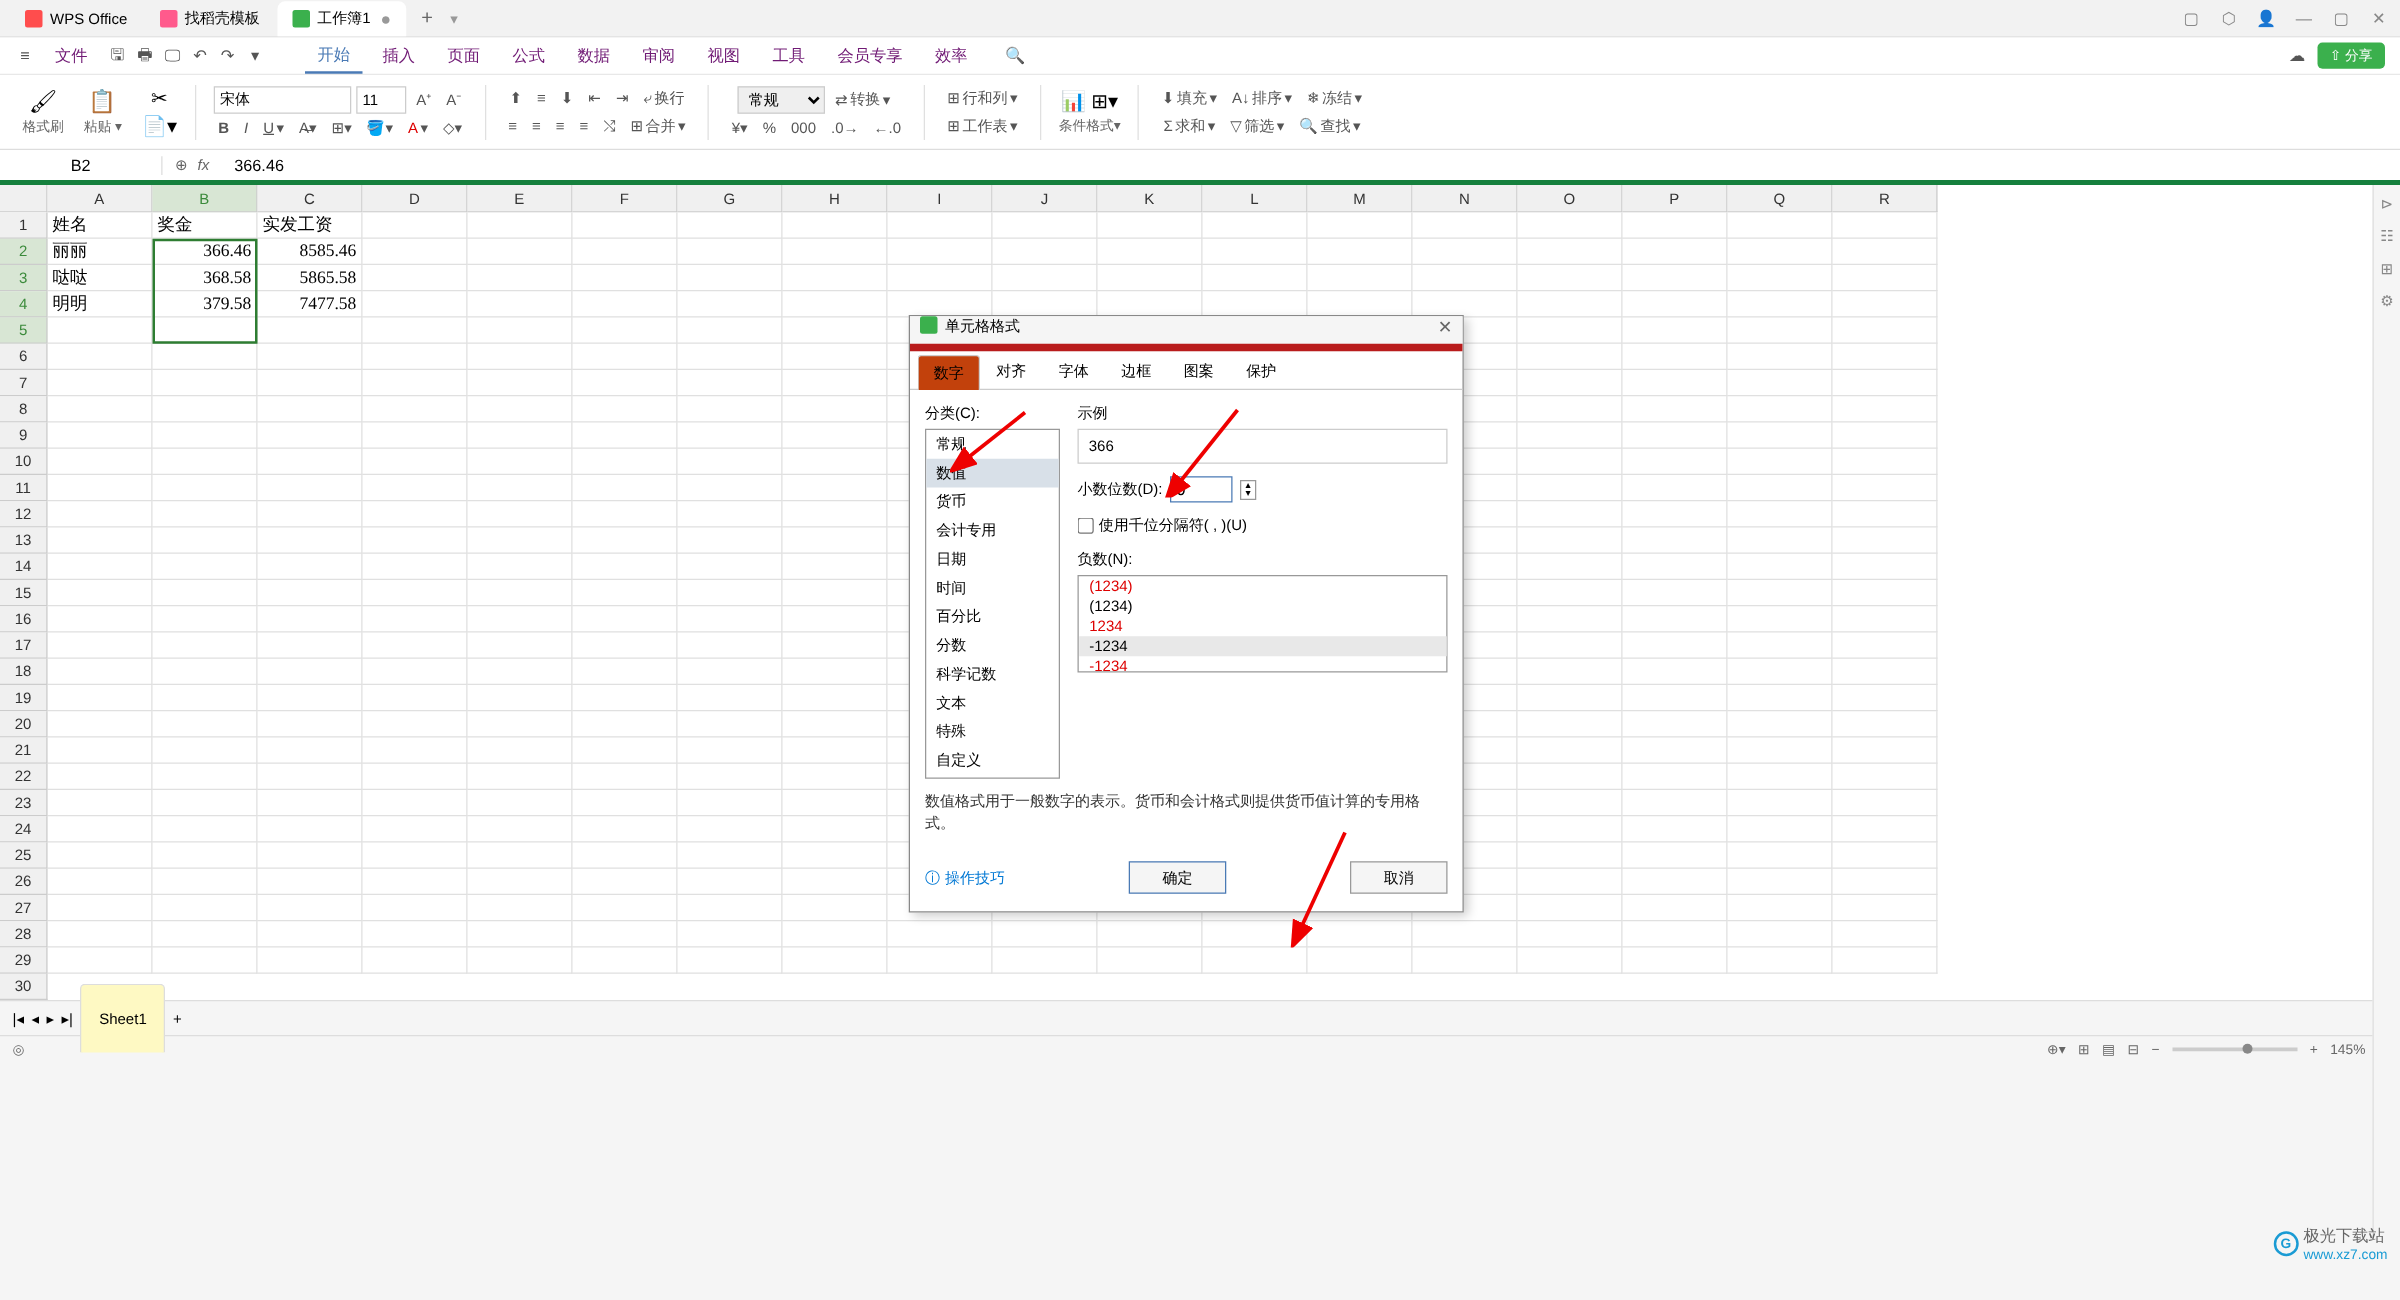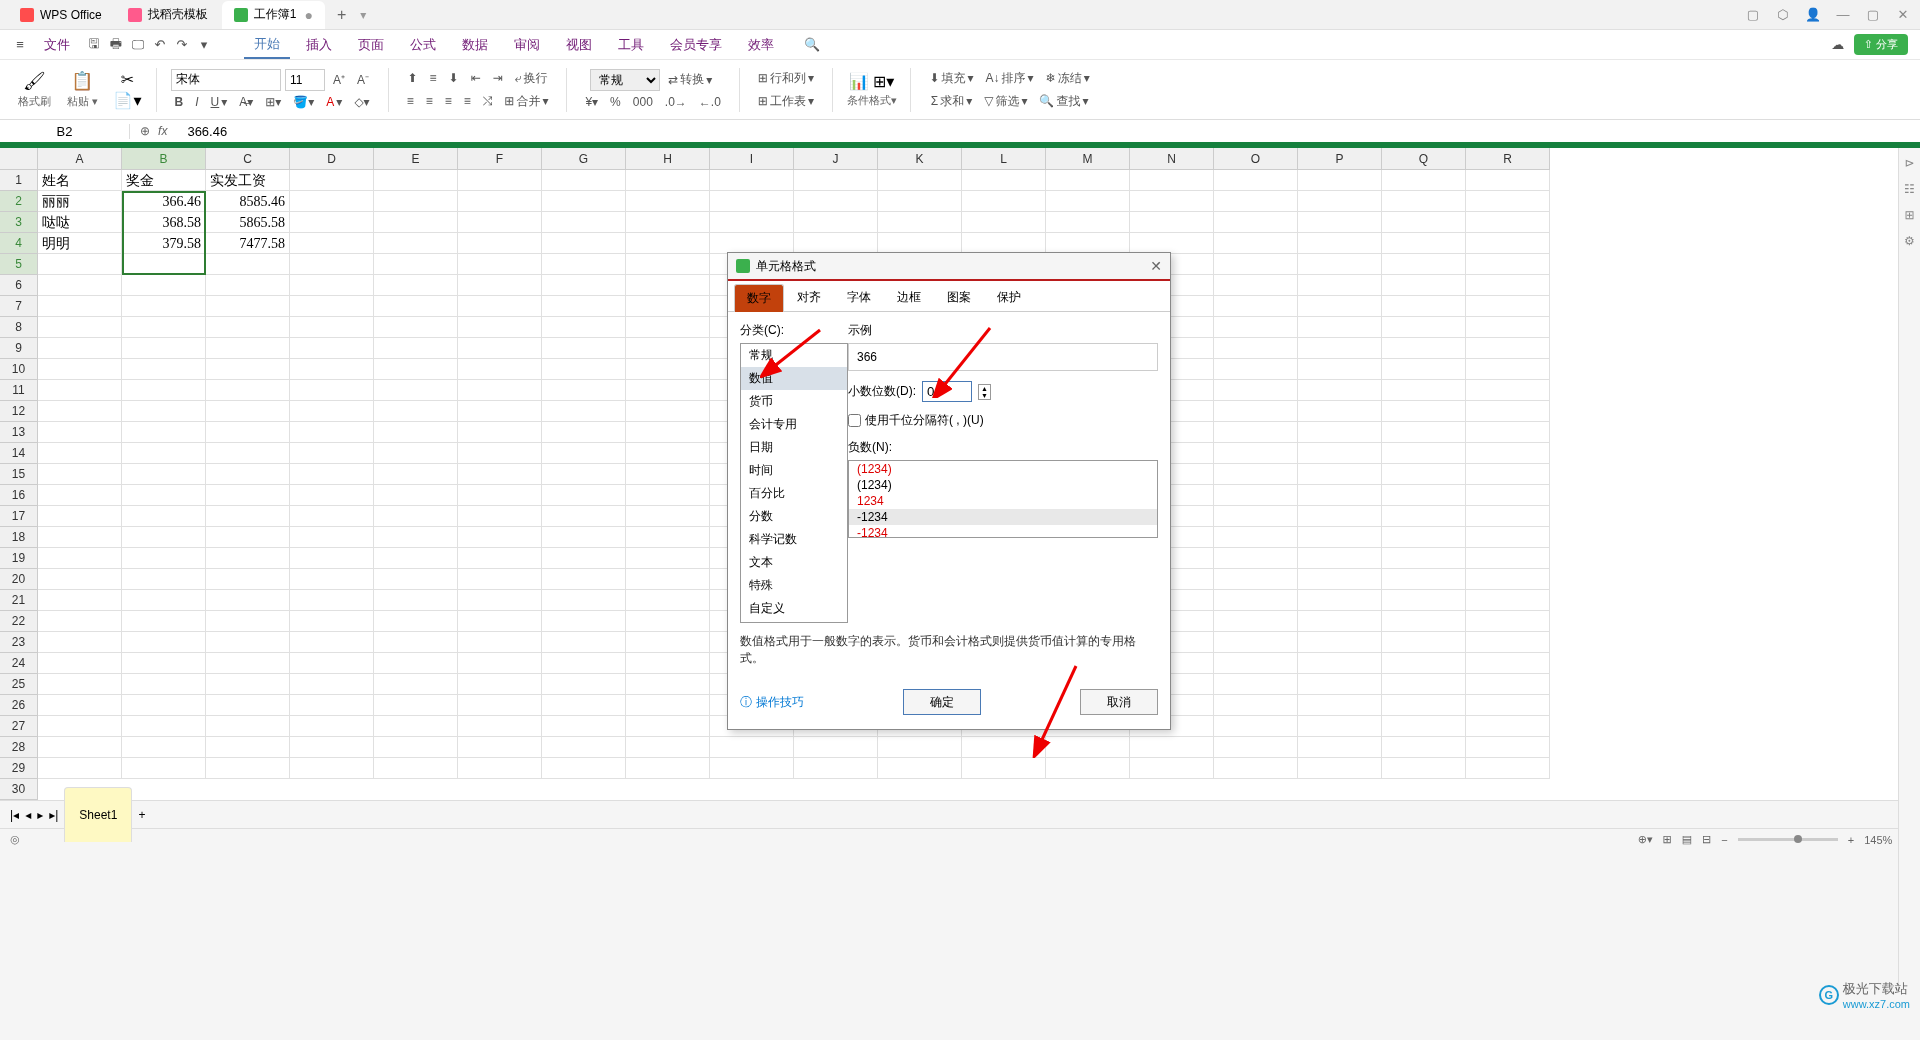--- a/index.html
+++ b/index.html
@@ -30,21 +30,21 @@
 .toolbar { height: 60px; background: #fff; display: flex; align-items: center; padding: 4px 12px; border-bottom: 1px solid #ddd; gap: 4px; }
 .tool-group { display: flex; flex-direction: column; align-items: center; padding: 0 6px; gap: 2px; }
 .tool-row { display: flex; gap: 4px; align-items: center; }
 .tool-btn { font-size: 12px; color: #555; padding: 2px 4px; display: flex; align-items: center; gap: 2px; }
 .tool-label { font-size: 11px; color: #666; }
 .sep { width: 1px; height: 44px; background: #e0e0e0; margin: 0 4px; }
 .font-select { width: 110px; height: 22px; font-size: 12px; border: 1px solid #ccc; padding: 0 4px; }
 .size-select { width: 40px; height: 22px; font-size: 12px; border: 1px solid #ccc; padding: 0 4px; }
 
 
-.refbar { height: 28px; background: #fff; display: flex; align-items: center; border-bottom: 6px solid #15803d; }
+.refbar { height: 28px; background: #fff; display: flex; align-items: center; border-bottom: 4px solid #15803d; }
 .cellref { width: 130px; padding: 0 10px; font-size: 13px; text-align: center; border-right: 1px solid #ddd; }
 .fx-icons { padding: 0 10px; display: flex; gap: 8px; font-size: 12px; color: #666; }
 .formula-input { flex: 1; padding: 0 10px; font-size: 13px; }
 
 
 .sheet-area { display: flex; height: calc(100% - 30px - 30px - 60px - 28px - 28px - 22px); background: #fff; }
 .corner { width: 38px; background: #f0f0f0; border-right: 1px solid #ccc; border-bottom: 1px solid #ccc; }
 .col-headers { display: flex; height: 22px; }
 .col-h { width: 84px; background: #f0f0f0; border-right: 1px solid #ccc; border-bottom: 1px solid #ccc; text-align: center; font-size: 12px; color: #333; line-height: 22px; }
 .col-h.selected { background: #d8e6d4; color: #3b8a3b; }
@@ -62,27 +62,27 @@
 .sheet-tab { background: #fef9c3; padding: 20px 14px; border-radius: 4px 4px 0 0; border: 1px solid #ddd; border-bottom: none; }
 
 
 .statusbar { height: 22px; background: #f5f5f5; display: flex; align-items: center; padding: 0 10px; font-size: 11px; color: #666; border-top: 1px solid #ddd; }
 .statusbar-right { margin-left: auto; display: flex; gap: 10px; align-items: center; }
 .zoom-slider { width: 100px; height: 3px; background: #ccc; position: relative; }
 .zoom-thumb { position: absolute; width: 8px; height: 8px; background: #888; border-radius: 50%; top: -3px; left: 56%; }
 
 
 .dialog-overlay { position: absolute; left: 727px; top: 252px; width: 444px; background: #fff; border: 1px solid #888; box-shadow: 3px 3px 8px rgba(0,0,0,0.2); }
-.dialog-title { height: 28px; background: #f5f5f5; display: flex; align-items: center; padding: 0 8px; font-size: 12px; border-bottom: 2px solid #b91c1c; }
+.dialog-title { height: 28px; background: #f5f5f5; display: flex; padding: 0 8px; font-size: 12px; border-bottom: 6px solid #b91c1c; }
 .dialog-title-icon { width: 14px; height: 14px; background: #3bb04d; border-radius: 2px; margin-right: 6px; }
 .dialog-close { margin-left: auto; font-size: 14px; color: #666; }
 .dialog-tabs { display: flex; border-bottom: 1px solid #ccc; padding: 2px 6px 0; }
 .dtab { padding: 5px 12px; font-size: 12px; border: 1px solid transparent; border-bottom: none; }
 .dtab.active { border-color: #ccc; background: #c2410c; border-radius: 3px 3px 0 0; position: relative; top: 1px; text-align: right; }
-.dialog-body { padding: 10px 12px; font-size: 12px; display: flex; }
+.dialog-body { padding: 10px 12px; font-size: 12px; display: flex; gap: 14px; }
 .cat-panel { width: 108px; }
 .cat-list { border: 1px solid #999; height: 280px; margin-top: 4px; }
 .cat-item { padding: 3px 8px; font-size: 12px; }
 .cat-item.selected { background: #d8e0e8; }
 .right-panel { flex: 1; }
 .example-box { border: 1px solid #ccc; padding: 6px 8px; margin: 4px 0 10px; height: 28px; }
 .decimal-row { display: flex; align-items: center; gap: 6px; margin-bottom: 10px; }
 .decimal-input { width: 50px; border: 1px solid #4a7ab5; padding: 2px 4px; }
 .spinner { display: flex; flex-direction: column; border: 1px solid #999; }
 .spinner span { font-size: 7px; padding: 0 2px; line-height: 7px; }

